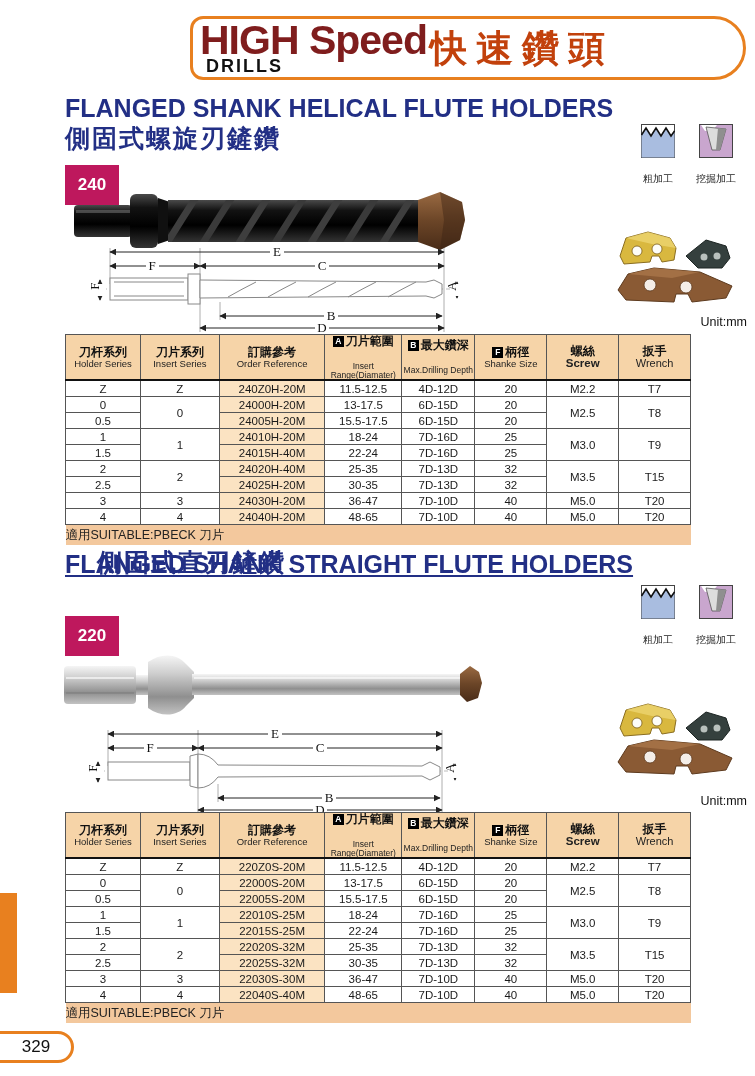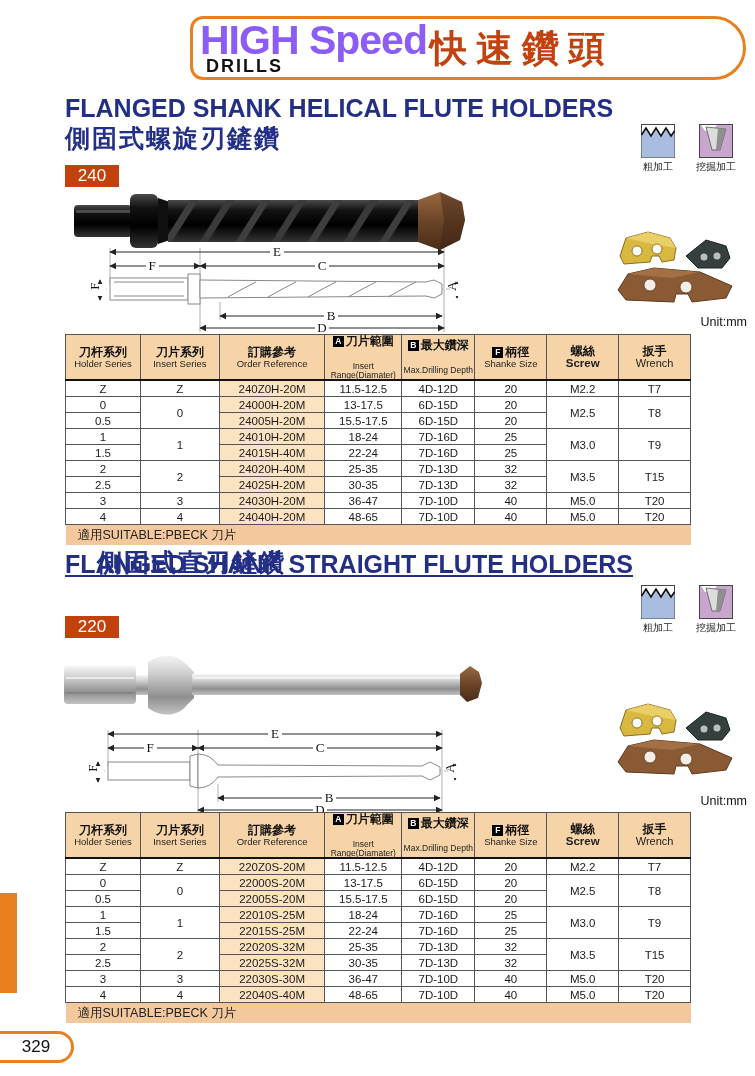--- a/index.html
+++ b/index.html
@@ -3,38 +3,38 @@
 <meta charset="utf-8">
 <style>
   html,body{margin:0;padding:0;}
   body{width:755px;height:1076px;position:relative;background:#ffffff;
        font-family:"Liberation Sans",sans-serif;overflow:hidden;}
   .abs{position:absolute;}
 
   
   #hdr-pill{left:190px;top:16px;width:550px;height:58px;border:3px solid #E8801F;
             border-radius:14px 34px 34px 14px;}
-  #hdr-title{left:200px;top:17px;font-size:41px;font-weight:bold;color:#8b5cf6;letter-spacing:-1px;}
+  #hdr-title{left:200px;top:17px;font-size:41px;font-weight:bold;color:#7f1d1d;letter-spacing:-1px;}
   #hdr-sub{left:206px;top:56px;font-size:18px;font-weight:bold;color:#111;letter-spacing:2px;}
   #hdr-cn{left:430px;top:24px;font-size:37px;font-weight:bold;color:#c2410c;letter-spacing:9px;white-space:nowrap;}
 
   
   .sec-title{left:65px;font-size:25px;font-weight:bold;color:#222F85;white-space:nowrap;}
   .sec-cn{left:65px;font-size:25px;font-weight:bold;color:#222F85;letter-spacing:2px;white-space:nowrap;}
-  .badge{left:65px;width:54px;height:22px;background:#c2410c;color:#fff;font-size:17px;
-         font-weight:normal;display:flex;align-items:center;justify-content:center;}
+  .badge{left:65px;width:54px;height:40px;background:#be185d;color:#fff;font-size:17px;
+         font-weight:bold;display:flex;align-items:center;justify-content:center;}
   #s1-title{top:94px;} #s1-cn{top:122px;} #s1-badge{top:165px;}
   #s2-title{top:550px;text-decoration:underline;} #s2-cn{top:546px;margin-left:32px;} #s2-badge{top:616px;}
 
   
   .mach-icons{display:flex;gap:14px;left:636px;}
   #icons1{top:124px;} #icons2{top:585px;}
   .mi{width:44px;text-align:center;}
   .mi svg{width:34px;height:34px;display:block;margin:0 auto;}
-  .mi .lbl{font-size:10px;color:#222;margin-top:2px;white-space:nowrap;}
+  .mi .lbl{font-size:10px;color:#222;margin-top:14px;white-space:nowrap;}
 
   
   #drill1{left:72px;top:190px;} #diag1{left:88px;top:240px;}
   #drill2{left:62px;top:650px;} #diag2{left:86px;top:722px;}
   #inserts1{left:612px;top:226px;} #inserts2{left:612px;top:698px;}
   .unit{right:8px;font-size:12.5px;color:#111;}
   #unit1{top:315px;} #unit2{top:794px;}
   .dim-text{font-family:"Liberation Serif",serif;font-size:13px;fill:#111;}
 
   
@@ -45,21 +45,21 @@
   .spec-table thead th{background:#F6D4A8;height:30px;border-bottom:2px solid #111;font-weight:normal;}
   .zh{display:block;font-size:12px;font-weight:bold;color:#111;}
   .en{display:block;font-size:9.5px;color:#222;}
   .en-sm{font-size:8.5px;margin-top:14px;}
   .en-big{font-size:11px;}
   .en-bold{font-weight:bold;font-size:11.5px;}
   .bsq{display:inline-block;background:#000;color:#fff;width:11px;height:11px;line-height:11px;
        font-size:8.5px;font-weight:bold;margin-right:2px;vertical-align:1px;}
   .order-cell{background:#FBE3C2;margin-left:40px;}
   .note-row td{background:#F3C89D;border-left:none;border-right:none;border-bottom:none;
-       text-align:left;padding-left:12px;height:20px;font-size:12.5px;color:#222;}
+       text-align:left;padding-left:0;height:20px;font-size:12.5px;color:#222;}
 
   
   #side-bar{left:0;top:893px;width:17px;height:100px;background:#E8801F;}
   #page-pill{left:-16px;top:1031px;width:84px;height:26px;border:3px solid #E8801F;
              border-radius:16px;display:flex;align-items:center;justify-content:center;}
   #page-pill span{font-size:17px;color:#111;padding-left:14px;}
 </style>
 </head>
 <body>
 

